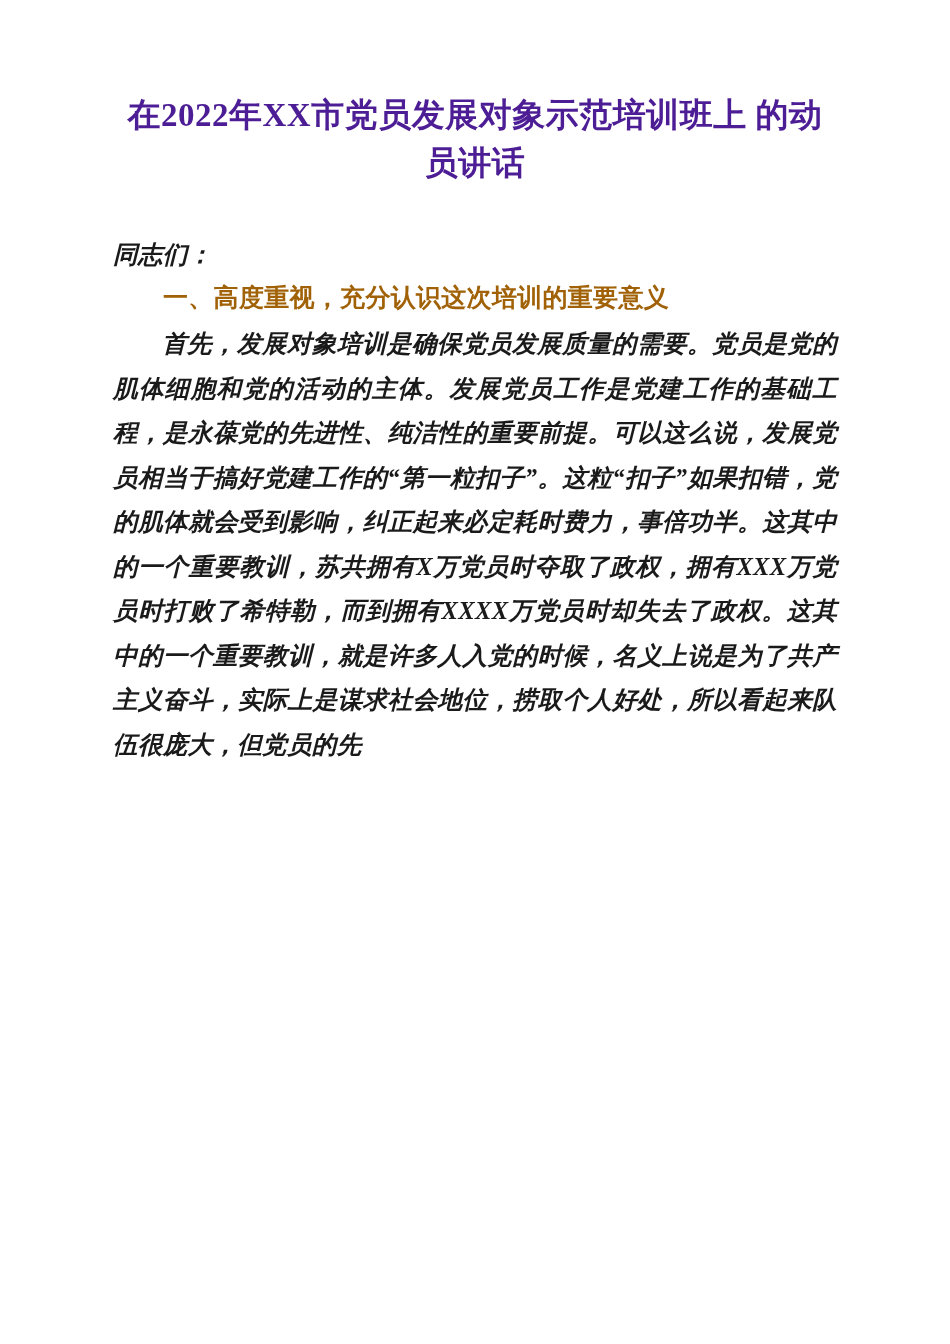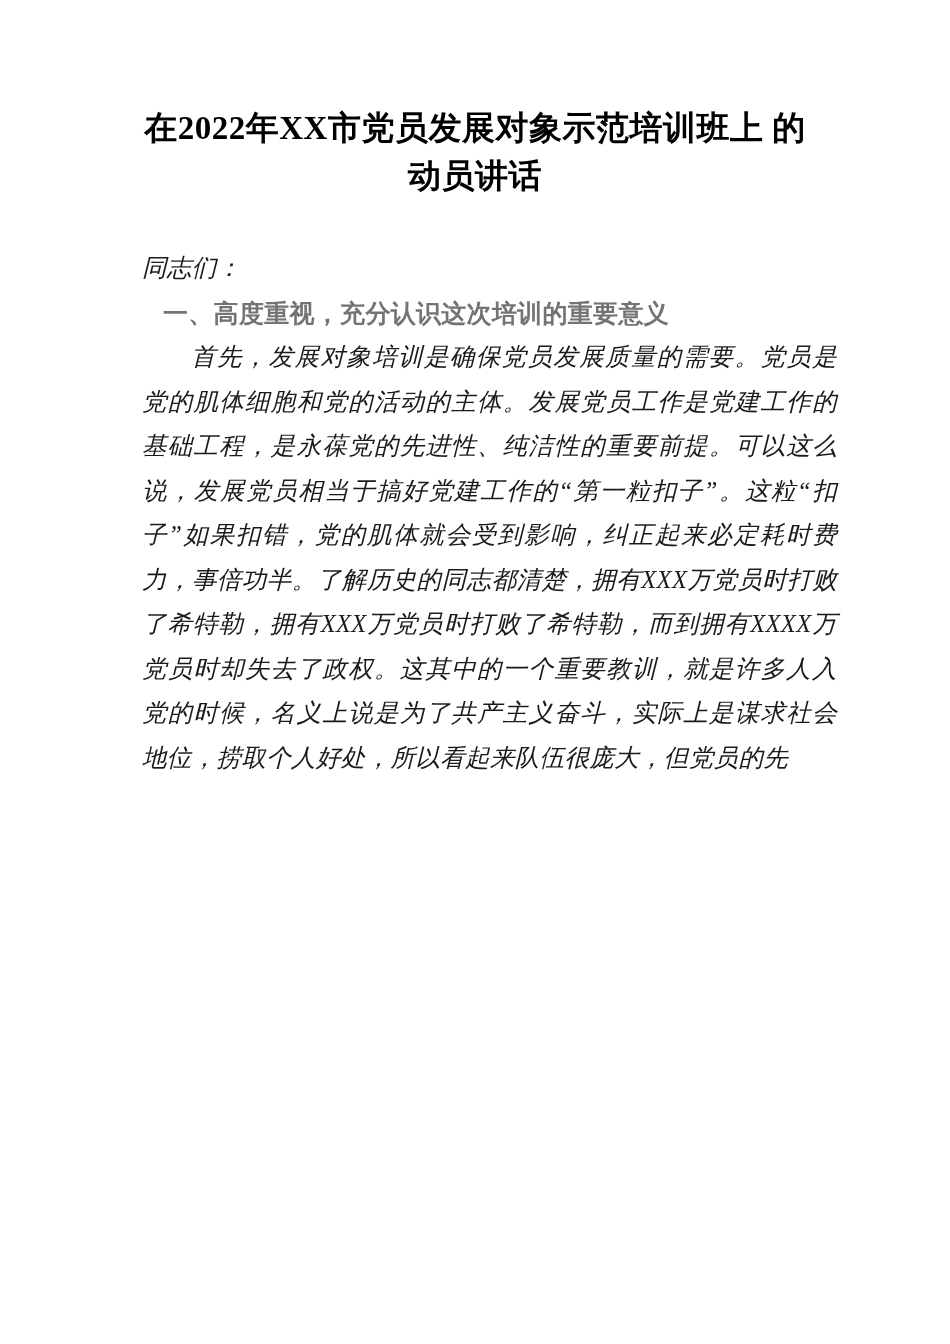--- a/index.html
+++ b/index.html
@@ -28,29 +28,29 @@
 
   .content {
     position: absolute;
     left: 113px;
     top: 0;
     width: 724px;
   }
 
   
   .doc-title {
-    margin: 16px;
+    margin: 3px;
     padding-top: 88px;
     font-family: "Liberation Serif", "DejaVu Serif", serif;
     font-weight: bold;
     font-size: 33px;
     line-height: 48px;
     text-align: center;
     letter-spacing: 0.5px;
-    color: #000000;
+    color: #4c1d95;
   }
 
   
   .body-block {
     margin-top: 46px;
   }
 
   .para {
     margin: 0;
     font-family: "Liberation Serif", "DejaVu Serif", serif;
@@ -58,60 +58,59 @@
     line-height: 44.5px;
     text-align: justify;
     text-justify: inter-ideograph;
     letter-spacing: 0.35px;
     color: #1a1a1a;
   }
 
   .para.kai {
     
     font-style: italic;
-    font-weight: 400;
-    margin-left: 29px;
+    font-weight: 700;
   }
 
   .para.salutation {
     text-indent: 0;
     font-style: italic;
   }
 
   .para.indent {
     text-indent: 2em;
   }
 
   
   .section-heading {
     margin: 0;
-    font-family: Liberation Sans, sans-serif;
+    font-family: Liberation Mono, monospace;
     font-weight: bold;
     font-size: 25px;
     line-height: 44.5px;
     text-indent: 2em;
     letter-spacing: 0.3px;
-    color: #737373;
+    color: #a16207;
   }
 </style>
 </head>
 <body>
 
 <div class="page">
   <div class="content">
 
     <h1 class="doc-title">
       <span>在2022年XX市党员发展对象示范培训班上</span>
       <span>的动员讲话</span>
     </h1>
 
     <div class="body-block">
 
       <p class="para kai salutation">同志们：</p>
 
 
       <h2 class="section-heading">一、高度重视，充分认识这次培训的重要意义</h2>
 
-      <p class="para kai indent">首先，发展对象培训是确保党员发展质量的需要。党员是党的肌体细胞和党的活动的主体。发展党员工作是党建工作的基础工程，是永葆党的先进性、纯洁性的重要前提。可以这么说，发展党员相当于搞好党建工作的“第一粒扣子”。这粒“扣子”如果扣错，党的肌体就会受到影响，纠正起来必定耗时费力，事倍功半。了解历史的同志都清楚，拥有XXX万党员时打败了希特勒，拥有XXX万党员时打败了希特勒，而到拥有XXXX万党员时却失去了政权。这其中的一个重要教训，就是许多人入党的时候，名义上说是为了共产主义奋斗，实际上是谋求社会地位，捞取个人好处，所以看起来队伍很庞大，但党员的先</p>
+      <p class="para kai indent">首先，发展对象培训是确保党员发展质量的需要。党员是党的肌体细胞和党的活动的主体。发展党员工作是党建工作的基础工程，是永葆党的先进性、纯洁性的重要前提。可以这么说，发展党员相当于搞好党建工作的“第一粒扣子”。这粒“扣子”如果扣错，党的肌体就会受到影响，纠正起来必定耗时费力，事倍功半。这其中的一个重要教训，苏共拥有X万党员时夺取了政权，拥有XXX万党员时打败了希特勒，而到拥有XXXX万党员时却失去了政权。这其中的一个重要教训，就是许多人入党的时候，名义上说是为了共产主义奋斗，实际上是谋求社会地位，捞取个人好处，所以看起来队伍很庞大，但党员的先</p>
 
     </div>
   </div>
 </div>
 
 </body></html>

